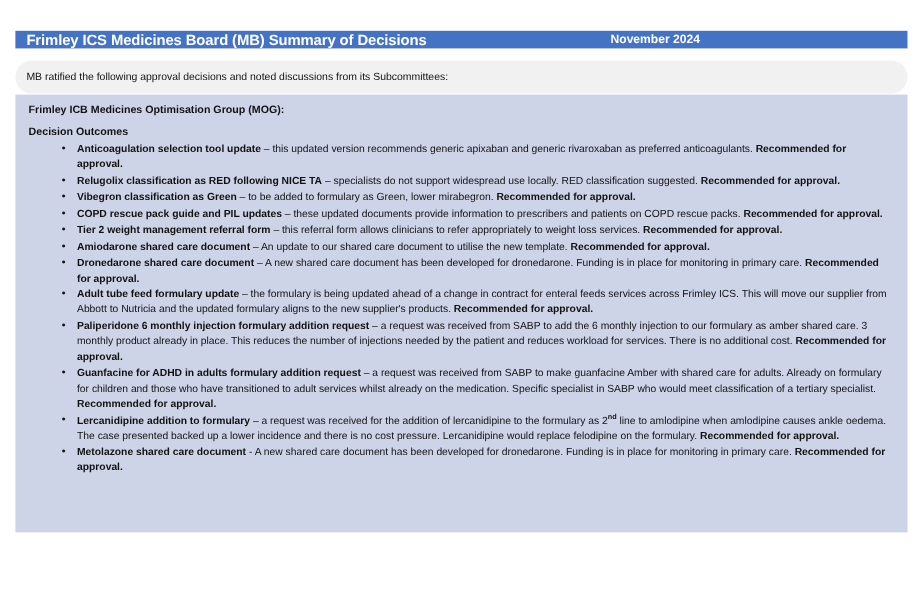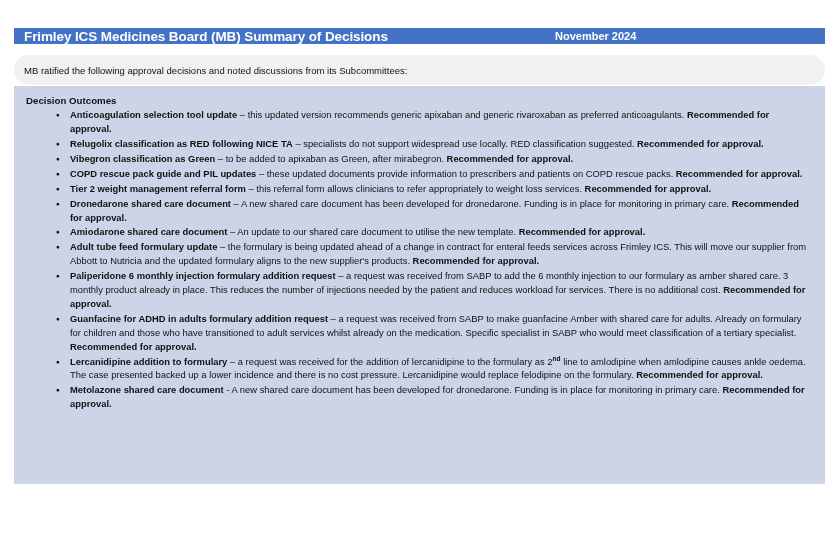--- a/index.html
+++ b/index.html
@@ -134,29 +134,30 @@
   <div class="title-bar">
     <span class="doc-title">Frimley ICS Medicines Board (MB) Summary of Decisions</span>
     <span class="doc-date">November 2024</span>
   </div>
 
   <div class="intro-band">
     <span class="intro-text">MB ratified the following approval decisions and noted discussions from its Subcommittees:</span>
   </div>
 
   <div class="panel">
+    <div class="panel-heading">Frimley ICB Medicines Optimisation Group (MOG):</div>
     <div class="section-label">Decision Outcomes</div>
     <ul class="decisions">
         <li><span class="lead">Anticoagulation selection tool update</span><span> – this updated version recommends generic apixaban and generic rivaroxaban as preferred anticoagulants. </span><span class="rec">Recommended for approval.</span></li>
         <li><span class="lead">Relugolix classification as RED following NICE TA</span><span> – specialists do not support widespread use locally. RED classification suggested. </span><span class="rec">Recommended for approval.</span></li>
-        <li><span class="lead">Vibegron classification as Green</span><span> – to be added to apixaban as Green, after mirabegron. </span><span class="rec">Recommended for approval.</span></li>
+        <li><span class="lead">Vibegron classification as Green</span><span> – to be added to formulary as Green, lower mirabegron. </span><span class="rec">Recommended for approval.</span></li>
         <li><span class="lead">COPD rescue pack guide and PIL updates</span><span> – these updated documents provide information to prescribers and patients on COPD rescue packs. </span><span class="rec">Recommended for approval.</span></li>
         <li><span class="lead">Tier 2 weight management referral form</span><span> – this referral form allows clinicians to refer appropriately to weight loss services. </span><span class="rec">Recommended for approval.</span></li>
+        <li><span class="lead">Amiodarone shared care document</span><span> – An update to our shared care document to utilise the new template. </span><span class="rec">Recommended for approval.</span></li>
         <li><span class="lead">Dronedarone shared care document</span><span> – A new shared care document has been developed for dronedarone. Funding is in place for monitoring in primary care. </span><span class="rec">Recommended for approval.</span></li>
-        <li><span class="lead">Amiodarone shared care document</span><span> – An update to our shared care document to utilise the new template. </span><span class="rec">Recommended for approval.</span></li>
         <li><span class="lead">Adult tube feed formulary update</span><span> – the formulary is being updated ahead of a change in contract for enteral feeds services across Frimley ICS. This will move our supplier from Abbott to Nutricia and the updated formulary aligns to the new supplier's products. </span><span class="rec">Recommended for approval.</span></li>
         <li><span class="lead">Paliperidone 6 monthly injection formulary addition request</span><span> – a request was received from SABP to add the 6 monthly injection to our formulary as amber shared care. 3 monthly product already in place. This reduces the number of injections needed by the patient and reduces workload for services. There is no additional cost. </span><span class="rec">Recommended for approval.</span></li>
         <li><span class="lead">Guanfacine for ADHD in adults formulary addition request</span><span> – a request was received from SABP to make guanfacine Amber with shared care for adults. Already on formulary for children and those who have transitioned to adult services whilst already on the medication. Specific specialist in SABP who would meet classification of a tertiary specialist. </span><span class="rec">Recommended for approval.</span></li>
         <li><span class="lead">Lercanidipine addition to formulary</span><span> – a request was received for the addition of lercanidipine to the formulary as 2</span><sup>nd</sup><span> line to amlodipine when amlodipine causes ankle oedema. The case presented backed up a lower incidence and there is no cost pressure. Lercanidipine would replace felodipine on the formulary. </span><span class="rec">Recommended for approval.</span></li>
         <li><span class="lead">Metolazone shared care document</span><span> - A new shared care document has been developed for dronedarone. Funding is in place for monitoring in primary care. </span><span class="rec">Recommended for approval.</span></li>
       </ul>
   </div>
 
 </div>
 

